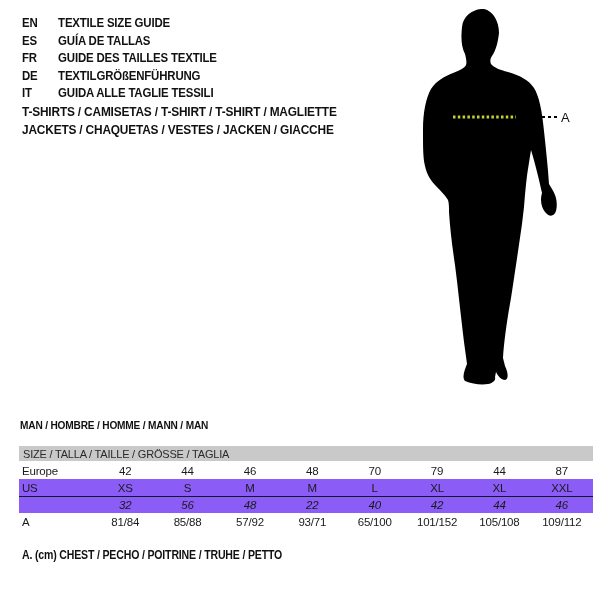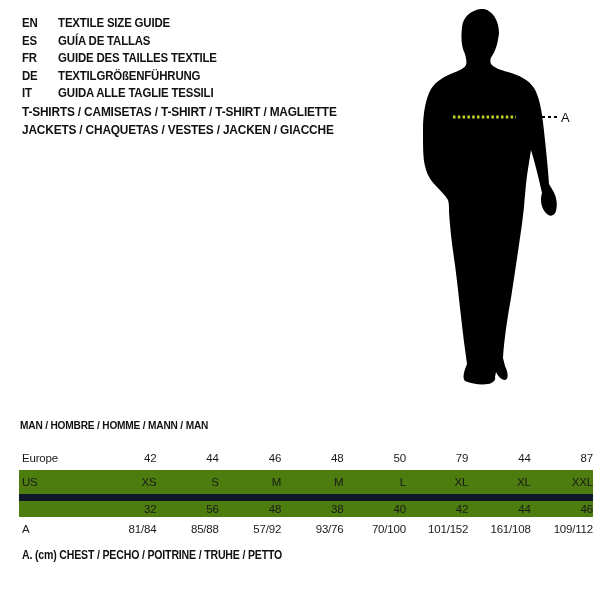--- a/index.html
+++ b/index.html
@@ -94,29 +94,29 @@
     align-items: center;
     padding-left: 4px;
     font-size: 11px;
     color: #2a2a2a;
     margin-bottom: 1px;
     white-space: nowrap;
   }
   .table-row {
     display: grid;
     grid-template-columns: 75px repeat(8, 1fr);
-    height: 24px;
+    height: 17px;
     align-items: center;
     font-size: 11.5px;
     color: #1a1a1a;
   }
-  .table-row .cell { text-align: right; }
+  .table-row .cell { text-align: center; }
   .table-row .row-label { text-align: left; padding-left: 3px; }
-  .row-shaded { background: #4d7c0f; }
-  .row-shaded + .row-shaded { border-top: 7px solid #0f172a; height: 16px; }
+  .row-shaded { background: #8b5cf6; }
+  .row-shaded + .row-shaded { border-top: 1px solid #0f172a; height: 16px; font-style: italic; }
 
   
   .footnote {
     position: absolute;
     left: 22px;
     top: 548px;
     font-size: 12px;
     font-weight: bold;
     transform: scaleX(0.88);
     transform-origin: left top;
@@ -198,28 +198,29 @@
              C83,9 82,9 81,9 Z" fill="#000000"></path>
     <line x1="53" y1="117" x2="116" y2="117" stroke-width="3" stroke-dasharray="2.5 2.3" stroke="#c6d22e"></line>
     <line x1="142" y1="117" x2="158" y2="117" stroke="#000000" stroke-width="2" stroke-dasharray="3 3"></line>
     <text class="measure-label" x="161" y="122">A</text>
   </svg>
 </div>
 
 <div class="section-title">MAN / HOMBRE / HOMME / MANN / MAN</div>
 
 <div class="size-table">
+  <div class="table-header">SIZE / TALLA / TAILLE / GRÖSSE / TAGLIA</div>
 
   <div class="table-row">
     <span class="row-label">Europe</span>
     <span class="cell">42</span>
     <span class="cell">44</span>
     <span class="cell">46</span>
     <span class="cell">48</span>
-    <span class="cell">50</span>
+    <span class="cell">70</span>
     <span class="cell">79</span>
     <span class="cell">44</span>
     <span class="cell">87</span>
   </div>
 
   <div class="table-row row-shaded">
     <span class="row-label">US</span>
     <span class="cell">XS</span>
     <span class="cell">S</span>
     <span class="cell">M</span>
@@ -228,33 +229,33 @@
     <span class="cell">XL</span>
     <span class="cell">XL</span>
     <span class="cell">XXL</span>
   </div>
 
   <div class="table-row row-shaded">
     <span class="row-label"></span>
     <span class="cell">32</span>
     <span class="cell">56</span>
     <span class="cell">48</span>
-    <span class="cell">38</span>
+    <span class="cell">22</span>
     <span class="cell">40</span>
     <span class="cell">42</span>
     <span class="cell">44</span>
     <span class="cell">46</span>
   </div>
 
   <div class="table-row">
     <span class="row-label">A</span>
     <span class="cell">81/84</span>
     <span class="cell">85/88</span>
     <span class="cell">57/92</span>
-    <span class="cell">93/76</span>
-    <span class="cell">70/100</span>
+    <span class="cell">93/71</span>
+    <span class="cell">65/100</span>
     <span class="cell">101/152</span>
-    <span class="cell">161/108</span>
+    <span class="cell">105/108</span>
     <span class="cell">109/112</span>
   </div>
 </div>
 
 <div class="footnote">A. (cm) CHEST / PECHO / POITRINE / TRUHE / PETTO</div>
 
 </body></html>

